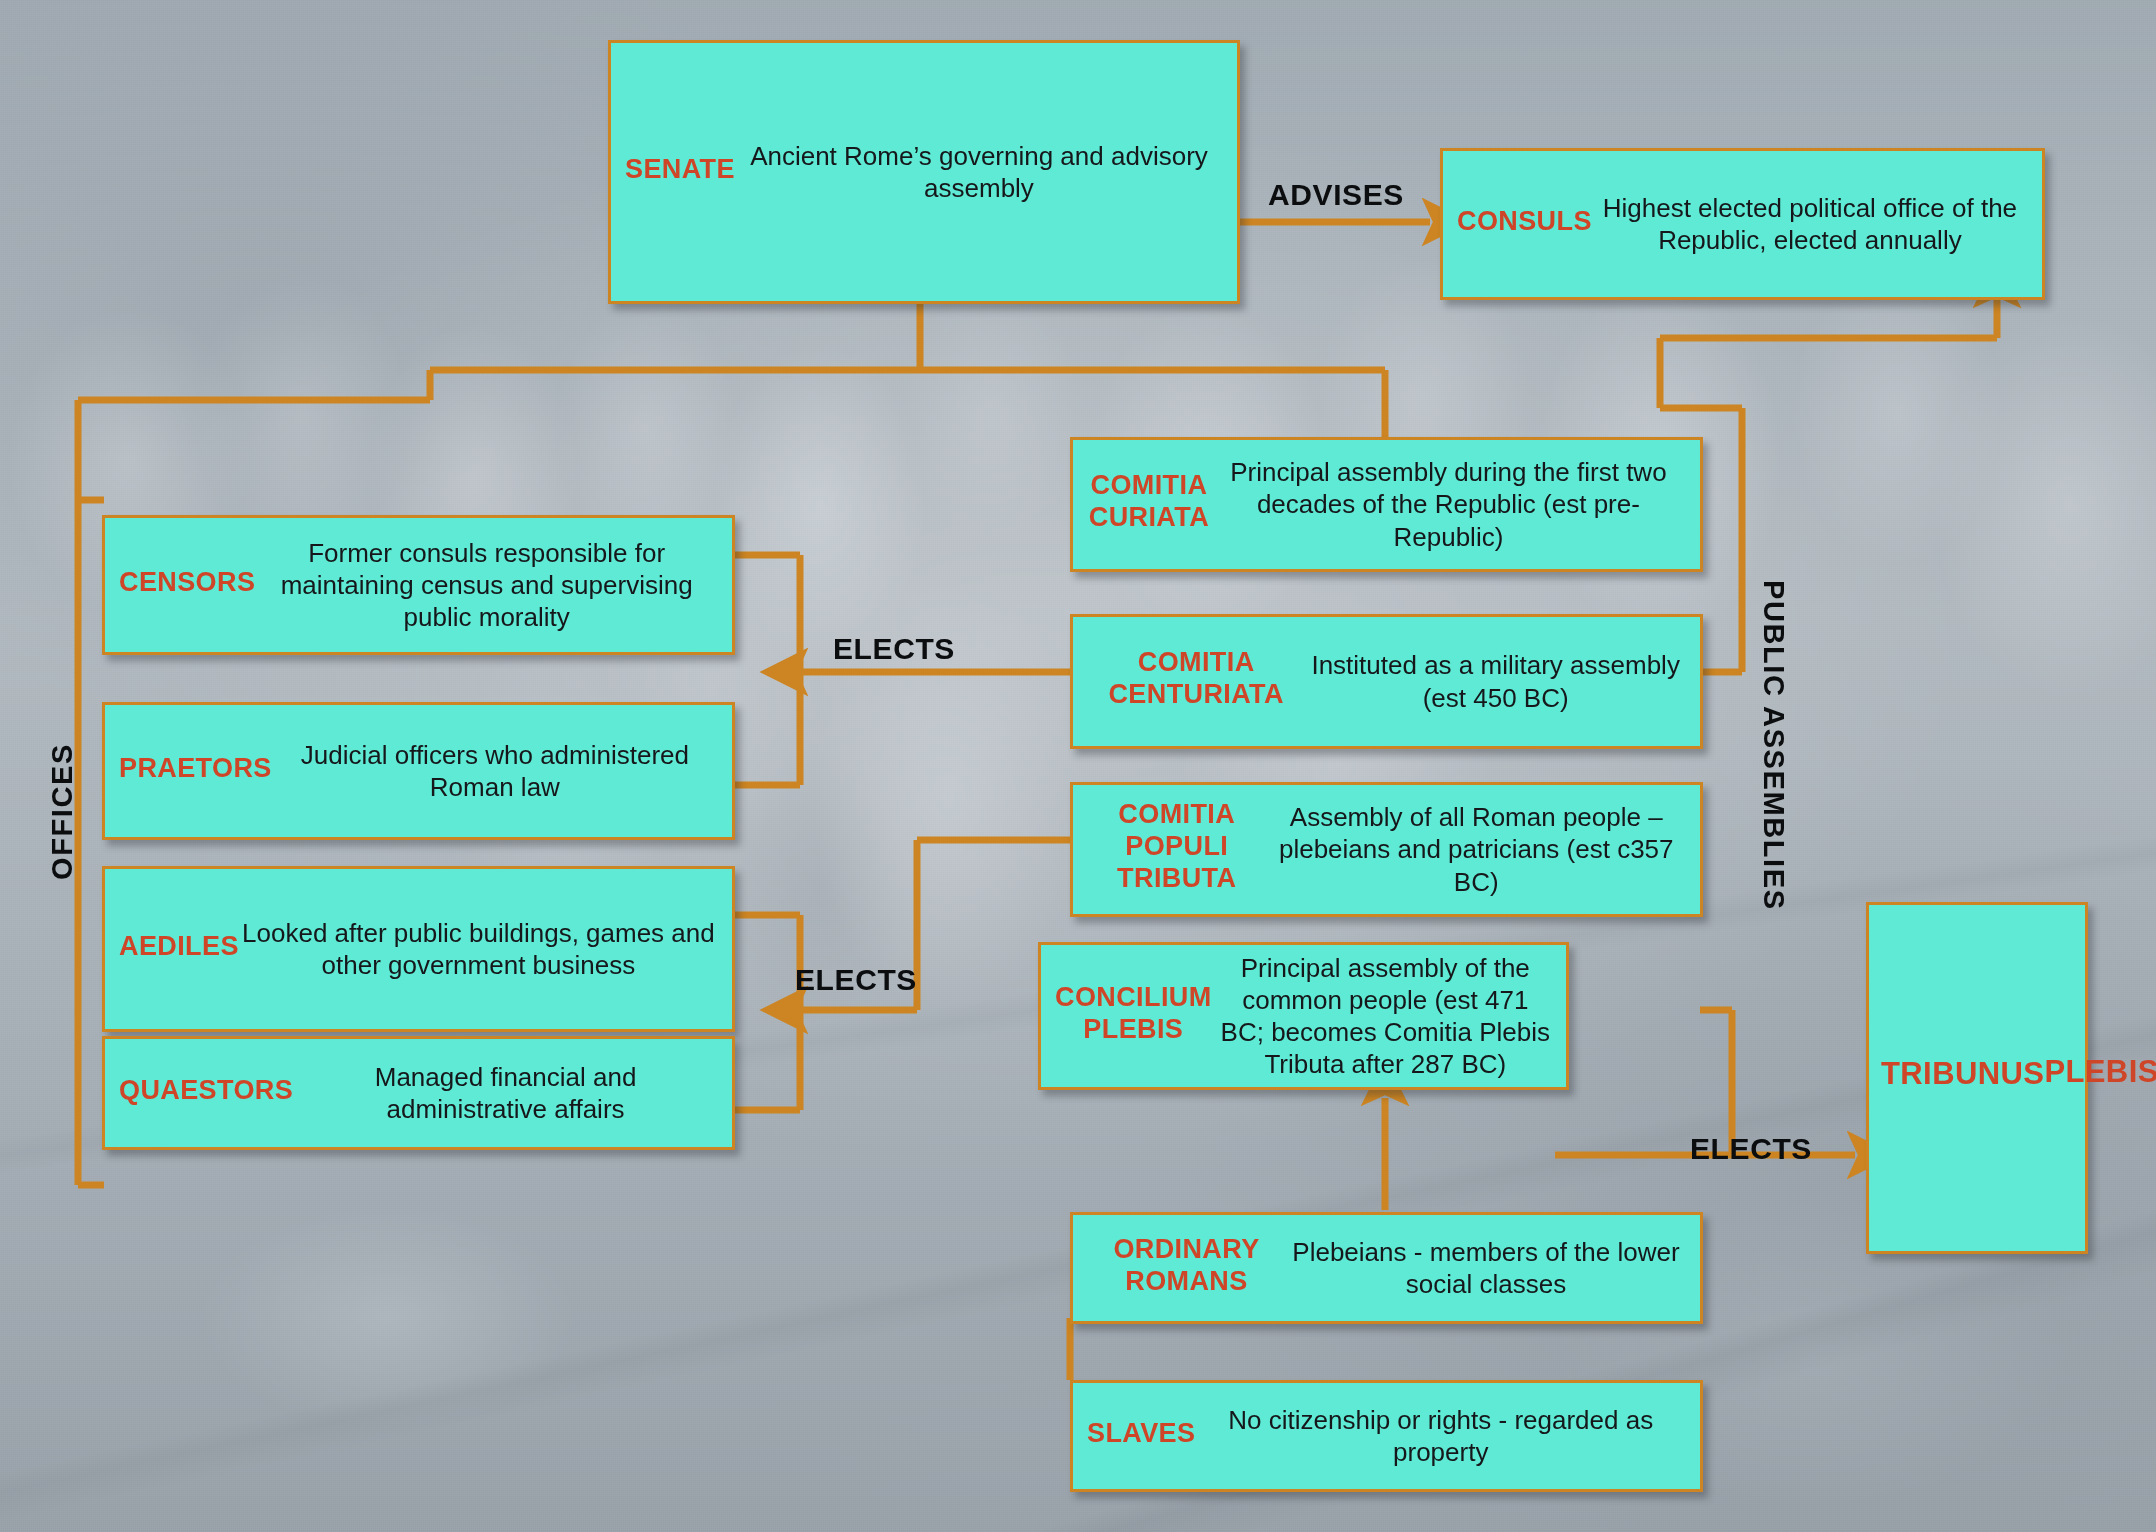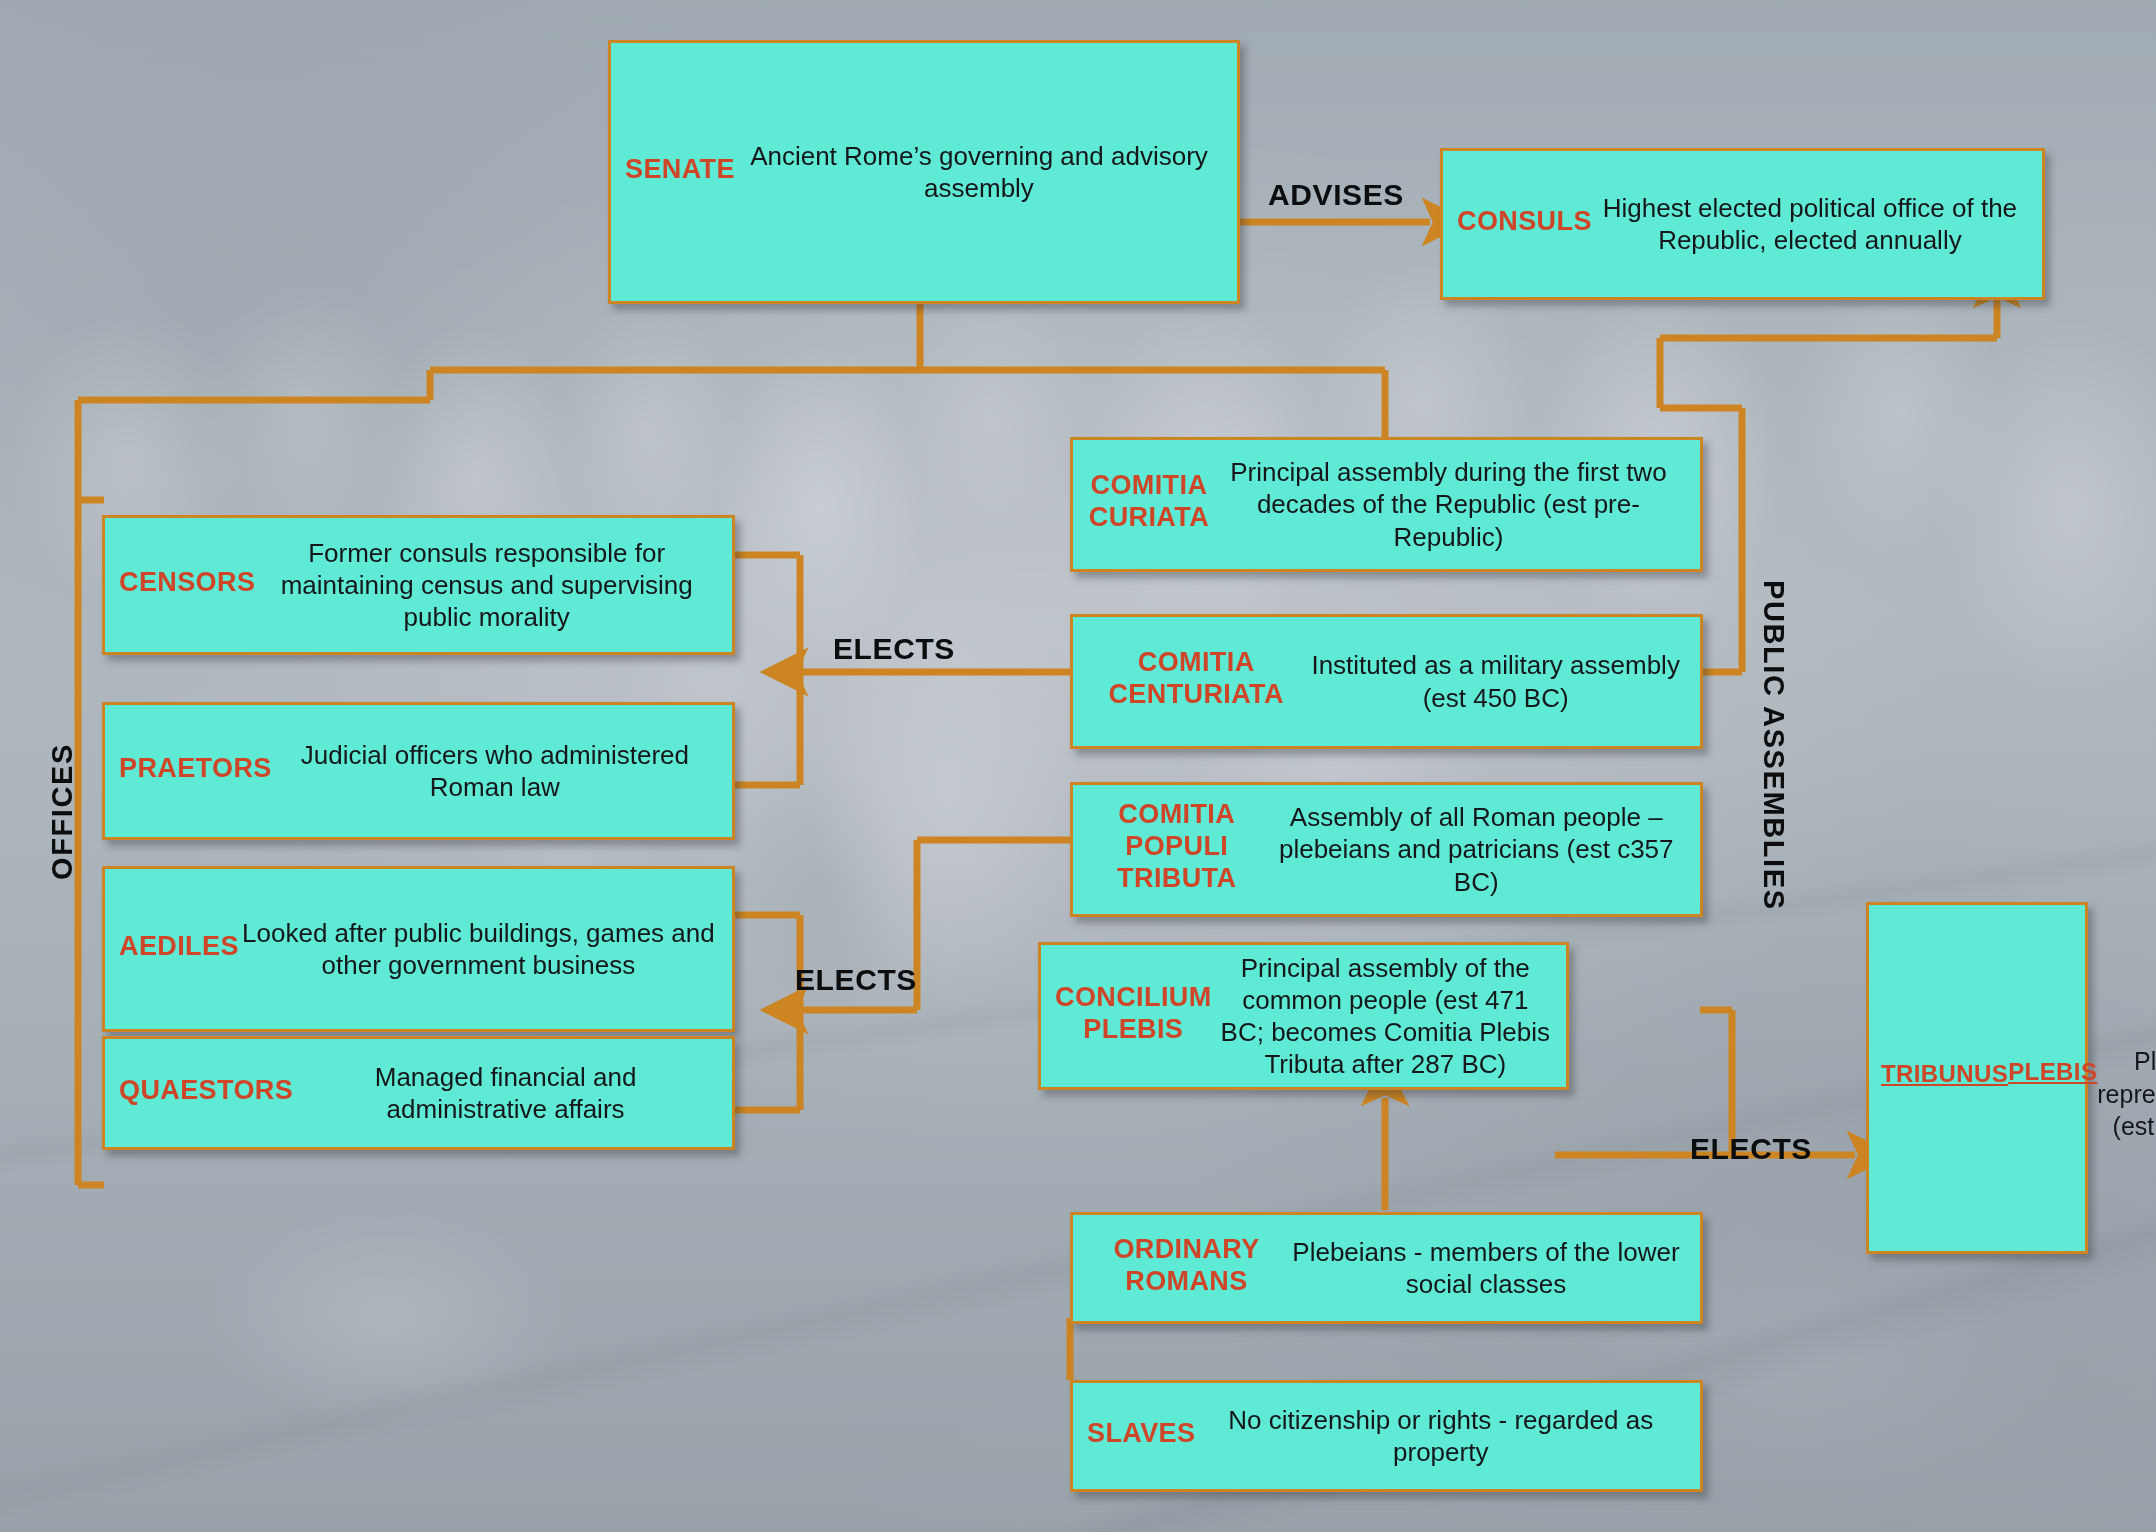--- a/index.html
+++ b/index.html
@@ -88,21 +88,21 @@
     margin-bottom:5px;
     font-stretch:condensed;
   }
   .node .dsc{
     color:#15171a;
     font-size:26px;
     line-height:1.24;
     font-stretch:condensed;
   }
   .node.tall{padding:10px 12px;}
-  .node.tall .ttl{font-size:24px;margin-bottom:7px;text-decoration:underline;}
+  .node.tall .ttl{font-size:31px;margin-bottom:7px;}
   .node.tall .dsc{font-size:25px;line-height:1.3;margin-top:32px;}
 
   
   .rel{
     position:absolute;
     color:#0b0d0f;
     font-weight:bold;
     font-size:30px;
     letter-spacing:.6px;
     white-space:nowrap;

